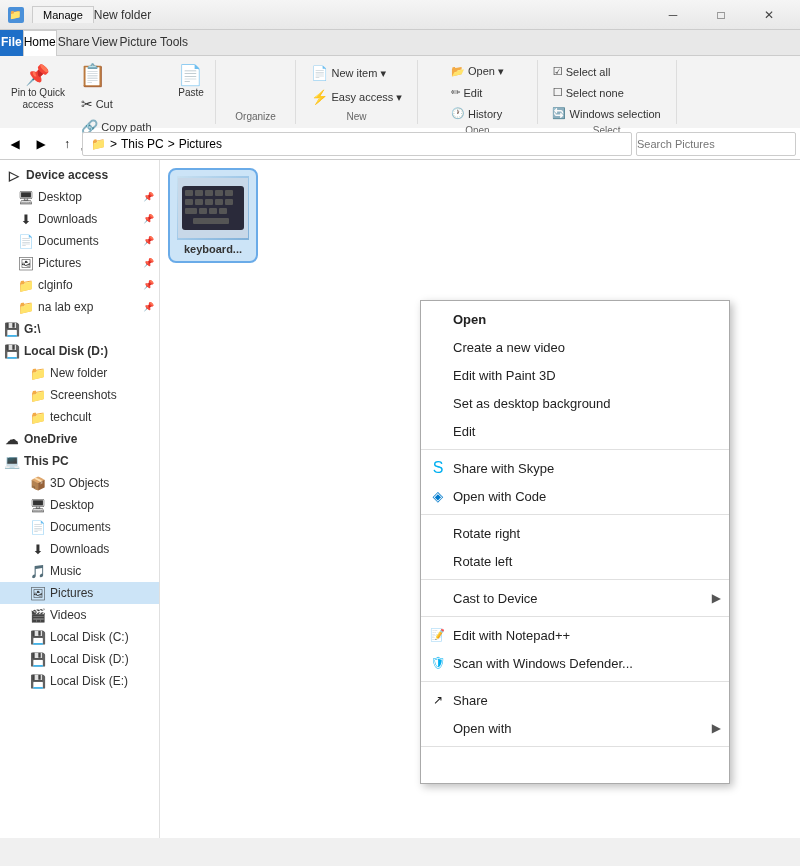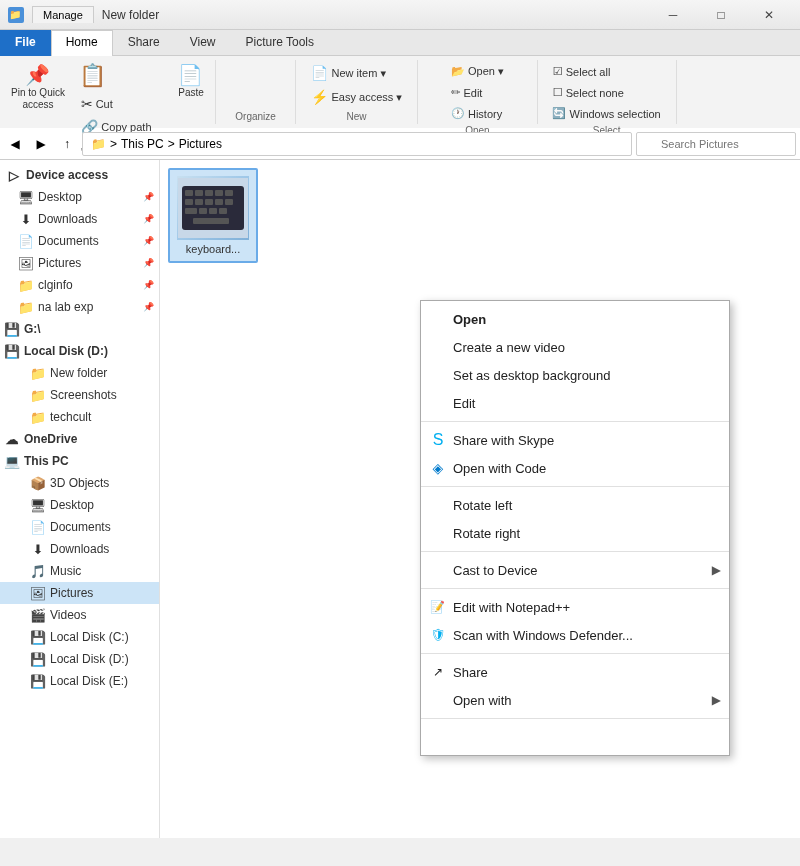--- a/index.html
+++ b/index.html
@@ -18,21 +18,21 @@
     .title-bar-icon { width: 16px; height: 16px; background: #4a90d9; border-radius: 2px; display: flex; align-items: center; justify-content: center; }
     .title-bar-controls { display: flex; gap: 2px; }
     .title-btn { width: 46px; height: 28px; border: none; background: transparent; cursor: pointer; font-size: 12px; color: #444; }
     .ribbon-tabs {
       display: flex;
       background: #e8e8e8;
       border-bottom: 1px solid #ccc;
       height: 26px;
     }
     .ribbon-tab {
-      padding: 4px 14px;
+      padding: 4px 0;
       font-size: 12px;
       cursor: pointer;
       border: 1px solid transparent;
       border-bottom: none;
       margin-bottom: -1px;
       color: #333;
     }
     .ribbon-tab.active {
       background: #ffffff;
       border-color: #ccc;
@@ -150,21 +150,21 @@
       padding: 0 8px;
       border-radius: 2px;
       font-size: 12px;
       gap: 4px;
     }
     .search-box {
       width: 160px;
       height: 24px;
       border: 1px solid #ccc;
       border-radius: 2px;
-      padding: 0 24px;
+      padding: 0 0;
       font-size: 11px;
     }
 
     
     .main-layout {
       display: flex;
       height: calc(866px - 30px - 26px - 72px - 32px - 28px);
     }
 
     
@@ -201,22 +201,23 @@
       overflow: hidden;
       position: relative;
     }
     .file-item {
       display: inline-flex;
       flex-direction: column;
       align-items: center;
       padding: 6px;
       cursor: pointer;
       border: 2px solid transparent;
-      border-radius: 2px;
+      border-radius: 8px;
       width: 90px;
+      font-weight: bold;
     }
     .file-item.selected { background: #cce4f7; border-color: #6aabe8; }
     .keyboard-img {
       width: 72px;
       height: 64px;
       background: linear-gradient(135deg, #c8e0f0 0%, #a0c8e8 50%, #80b0d8 100%);
       display: flex;
       align-items: center;
       justify-content: center;
       font-size: 28px;
@@ -281,21 +282,20 @@
       gap: 16px;
       margin-top: 36px;
     }
     .status-divider { width: 1px; height: 16px; background: #ccc; }
 
     
     .window-title-section {
       display: flex;
       align-items: center;
       flex: 1;
-      gap: 8px;
     }
   </style>
 </head>
 <body>
 
 <div class="title-bar">
   <div class="title-bar-icon">
     <span style="color:white;font-size:10px;">📁</span>
   </div>
   <div class="window-title-section">
@@ -573,40 +573,43 @@
 
     
     <div class="context-menu">
       <div class="ctx-item bold">
         <span>Open</span>
       </div>
       <div class="ctx-item">
         <span>Create a new video</span>
       </div>
       <div class="ctx-item">
+        <span>Edit with Paint 3D</span>
+      </div>
+      <div class="ctx-item">
         <span>Set as desktop background</span>
       </div>
       <div class="ctx-item">
         <span>Edit</span>
       </div>
       <div class="ctx-separator"></div>
       <div class="ctx-item">
         <span class="ctx-icon" style="color:#00aff0;font-size:16px;">S</span>
         <span>Share with Skype</span>
       </div>
       <div class="ctx-item">
         <span class="ctx-icon" style="color:#007acc;font-size:14px;">◈</span>
         <span>Open with Code</span>
       </div>
       <div class="ctx-separator"></div>
       <div class="ctx-item">
+        <span>Rotate right</span>
+      </div>
+      <div class="ctx-item">
         <span>Rotate left</span>
-      </div>
-      <div class="ctx-item">
-        <span>Rotate right</span>
       </div>
       <div class="ctx-separator"></div>
       <div class="ctx-item">
         <span>Cast to Device</span>
         <span class="ctx-arrow">▶</span>
       </div>
       <div class="ctx-separator"></div>
       <div class="ctx-item">
         <span class="ctx-icon" style="font-size:12px;">📝</span>
         <span>Edit with Notepad++</span>

